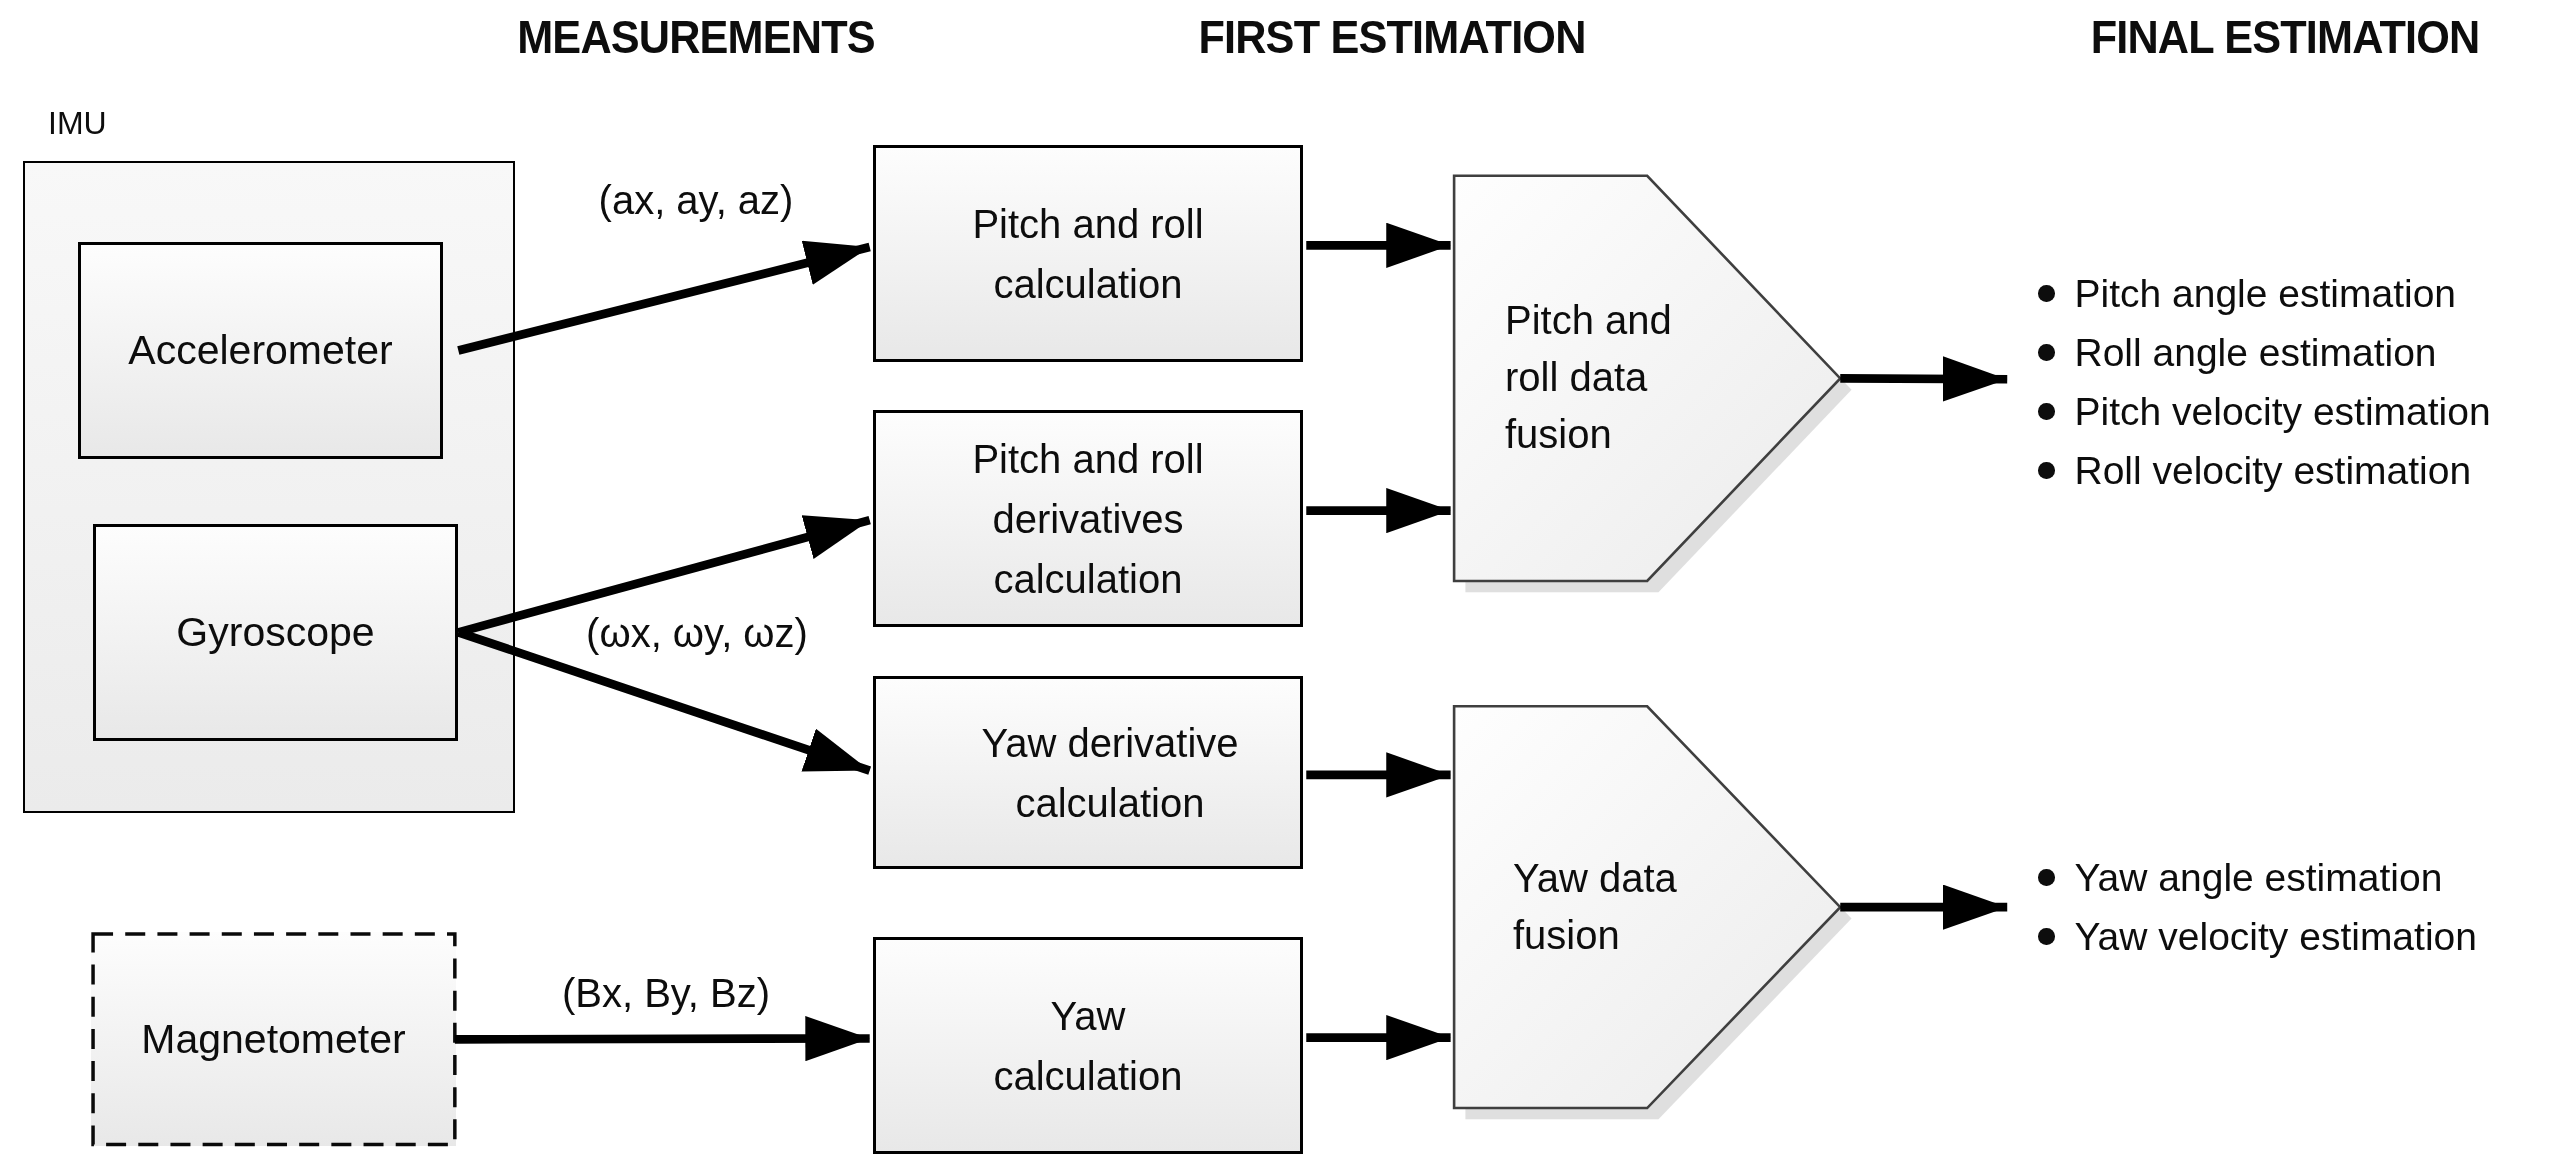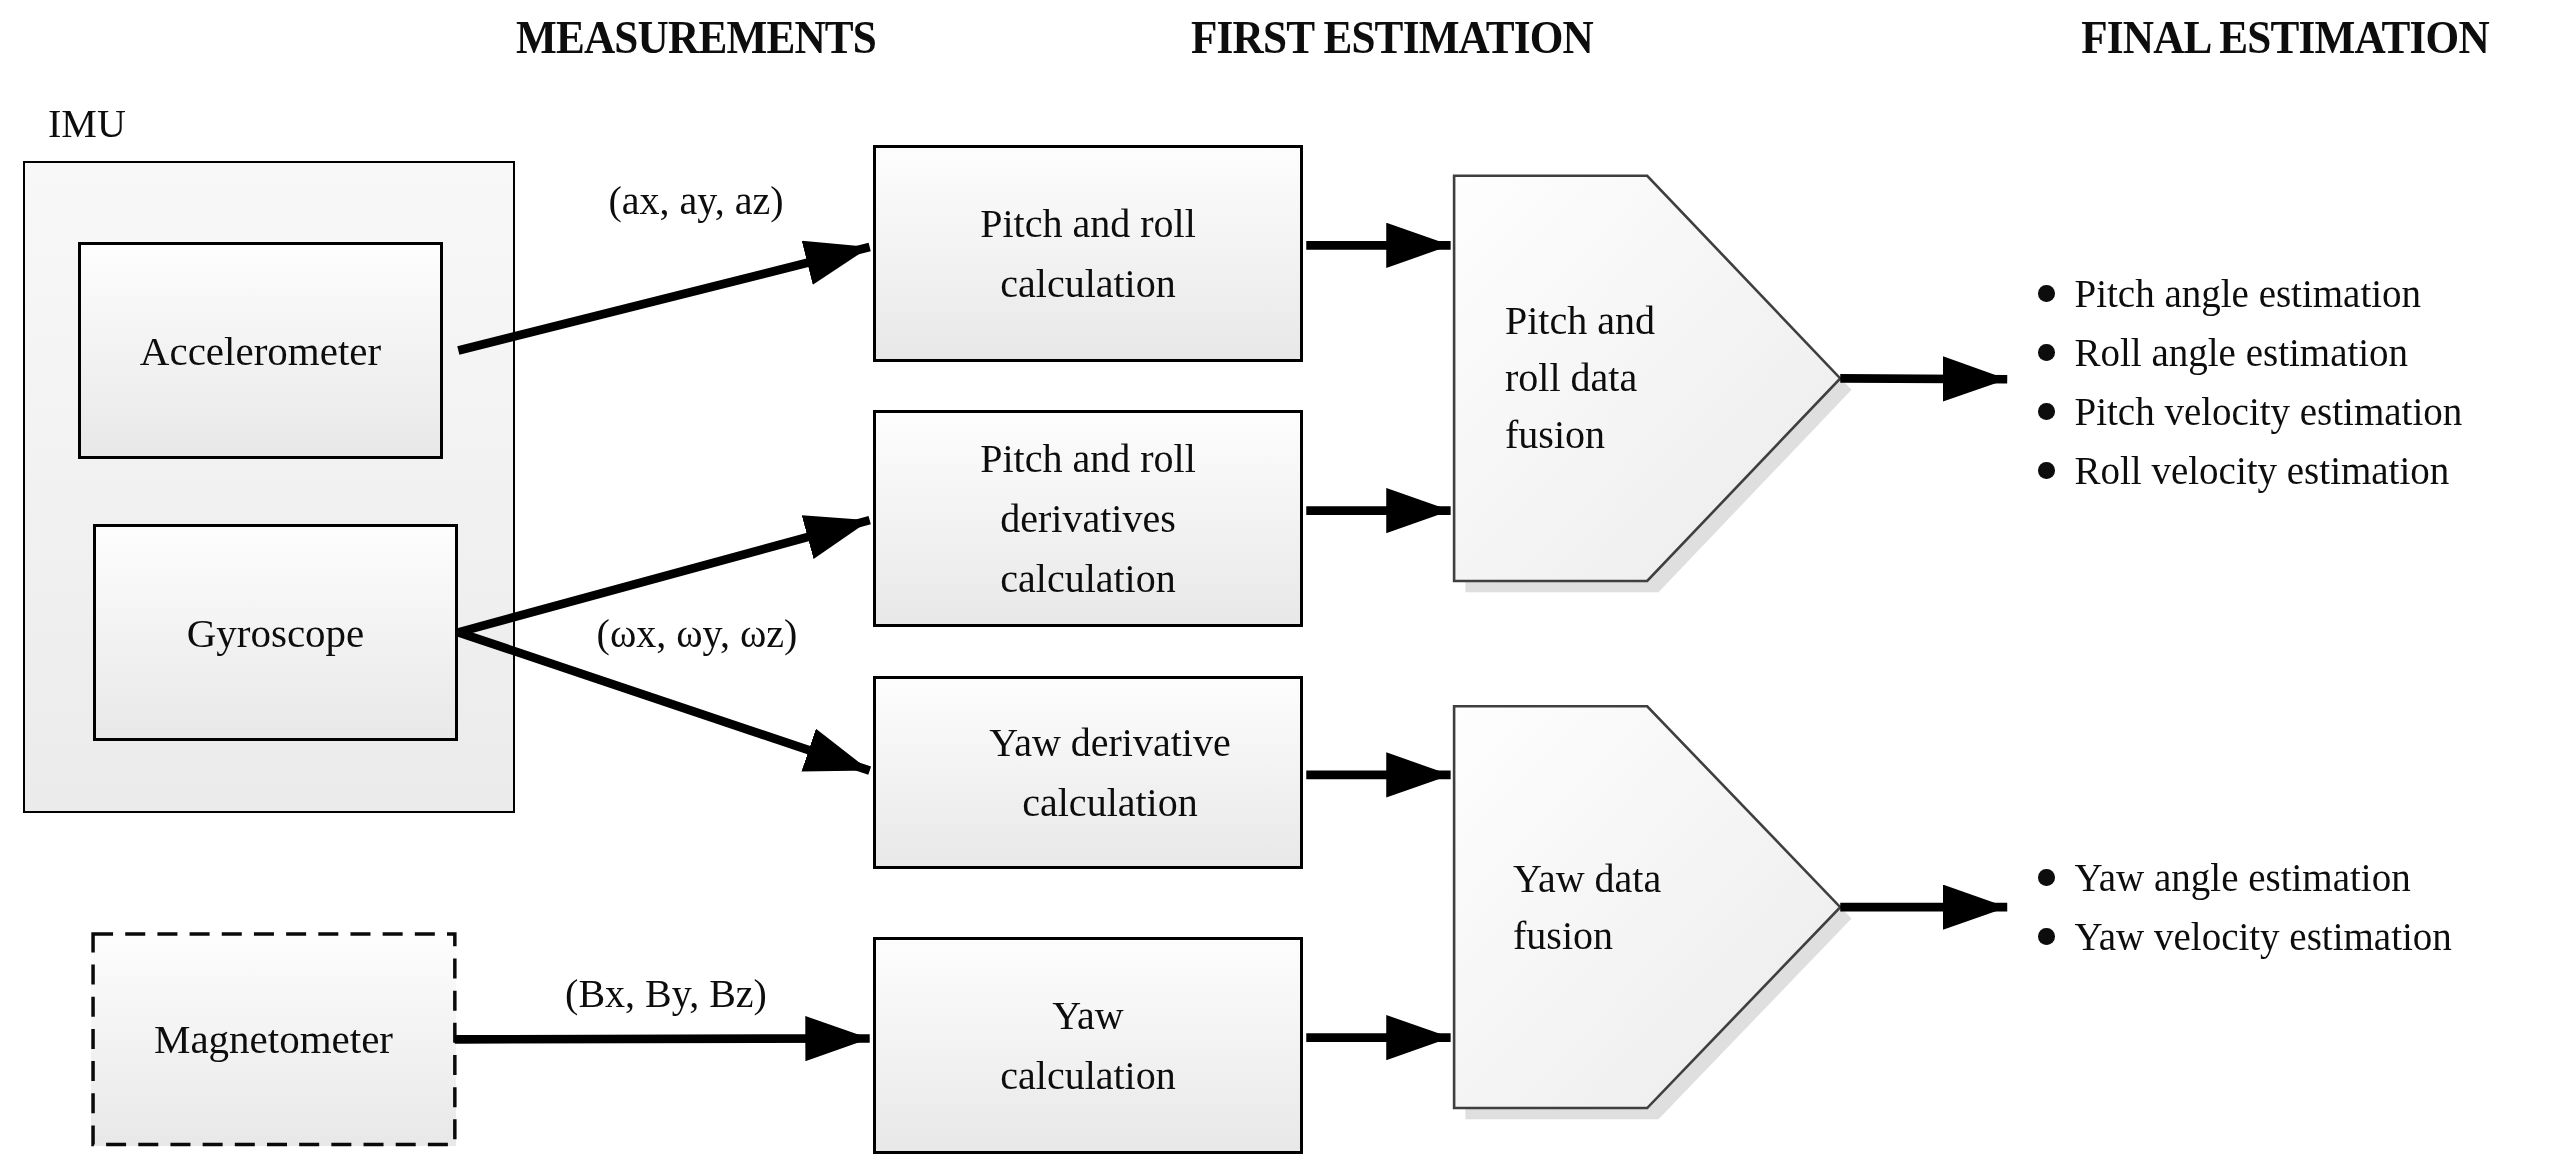--- a/index.html
+++ b/index.html
@@ -5,28 +5,28 @@
   :root{
     --background:#ffffff; --text:#0d0d0d; --box-border:#000000;
     --pentagon-border:#3f3f3f; --box-fill-top:#fdfdfd; --box-fill-bottom:#e8e8e8;
     --container-fill-top:#f8f8f8; --container-fill-bottom:#ebebeb;
     --arrow:#000000; --shadow:#d9d9d9;
   }
   html,body{margin:0;padding:0;background:var(--background);}
   .canvas{
     position:relative; width:2576px; height:1169px; overflow:hidden;
     background:var(--background); color:var(--text);
-    font-family:Liberation Serif, serif;
+    font-family:Liberation Sans, sans-serif;
   }
   .col-header{
     position:absolute; top:11.3px; font-size:47px; font-weight:bold;
     line-height:52px; white-space:nowrap; letter-spacing:-0.9px;
     transform:translateX(-50%) scaleX(0.92); color:var(--text);
   }
-  .imu-label{position:absolute; left:48px; top:101px; font-size:40px; line-height:45px;text-align:center;}
+  .imu-label{position:absolute; left:48px; top:101px; font-size:32px; line-height:45px;text-align:center;}
   .imu-box{
     position:absolute; left:22.6px; top:161px; width:492px; height:652px;
     border:2.6px solid var(--box-border); box-sizing:border-box;
     background:linear-gradient(180deg,var(--container-fill-top),var(--container-fill-bottom));
   }
   .sensor-box{
     position:absolute; box-sizing:border-box; border:3.5px solid var(--box-border);
     background:linear-gradient(180deg,var(--box-fill-top),var(--box-fill-bottom));
     display:flex; align-items:center; justify-content:center;
     font-size:41px; text-align:center;

